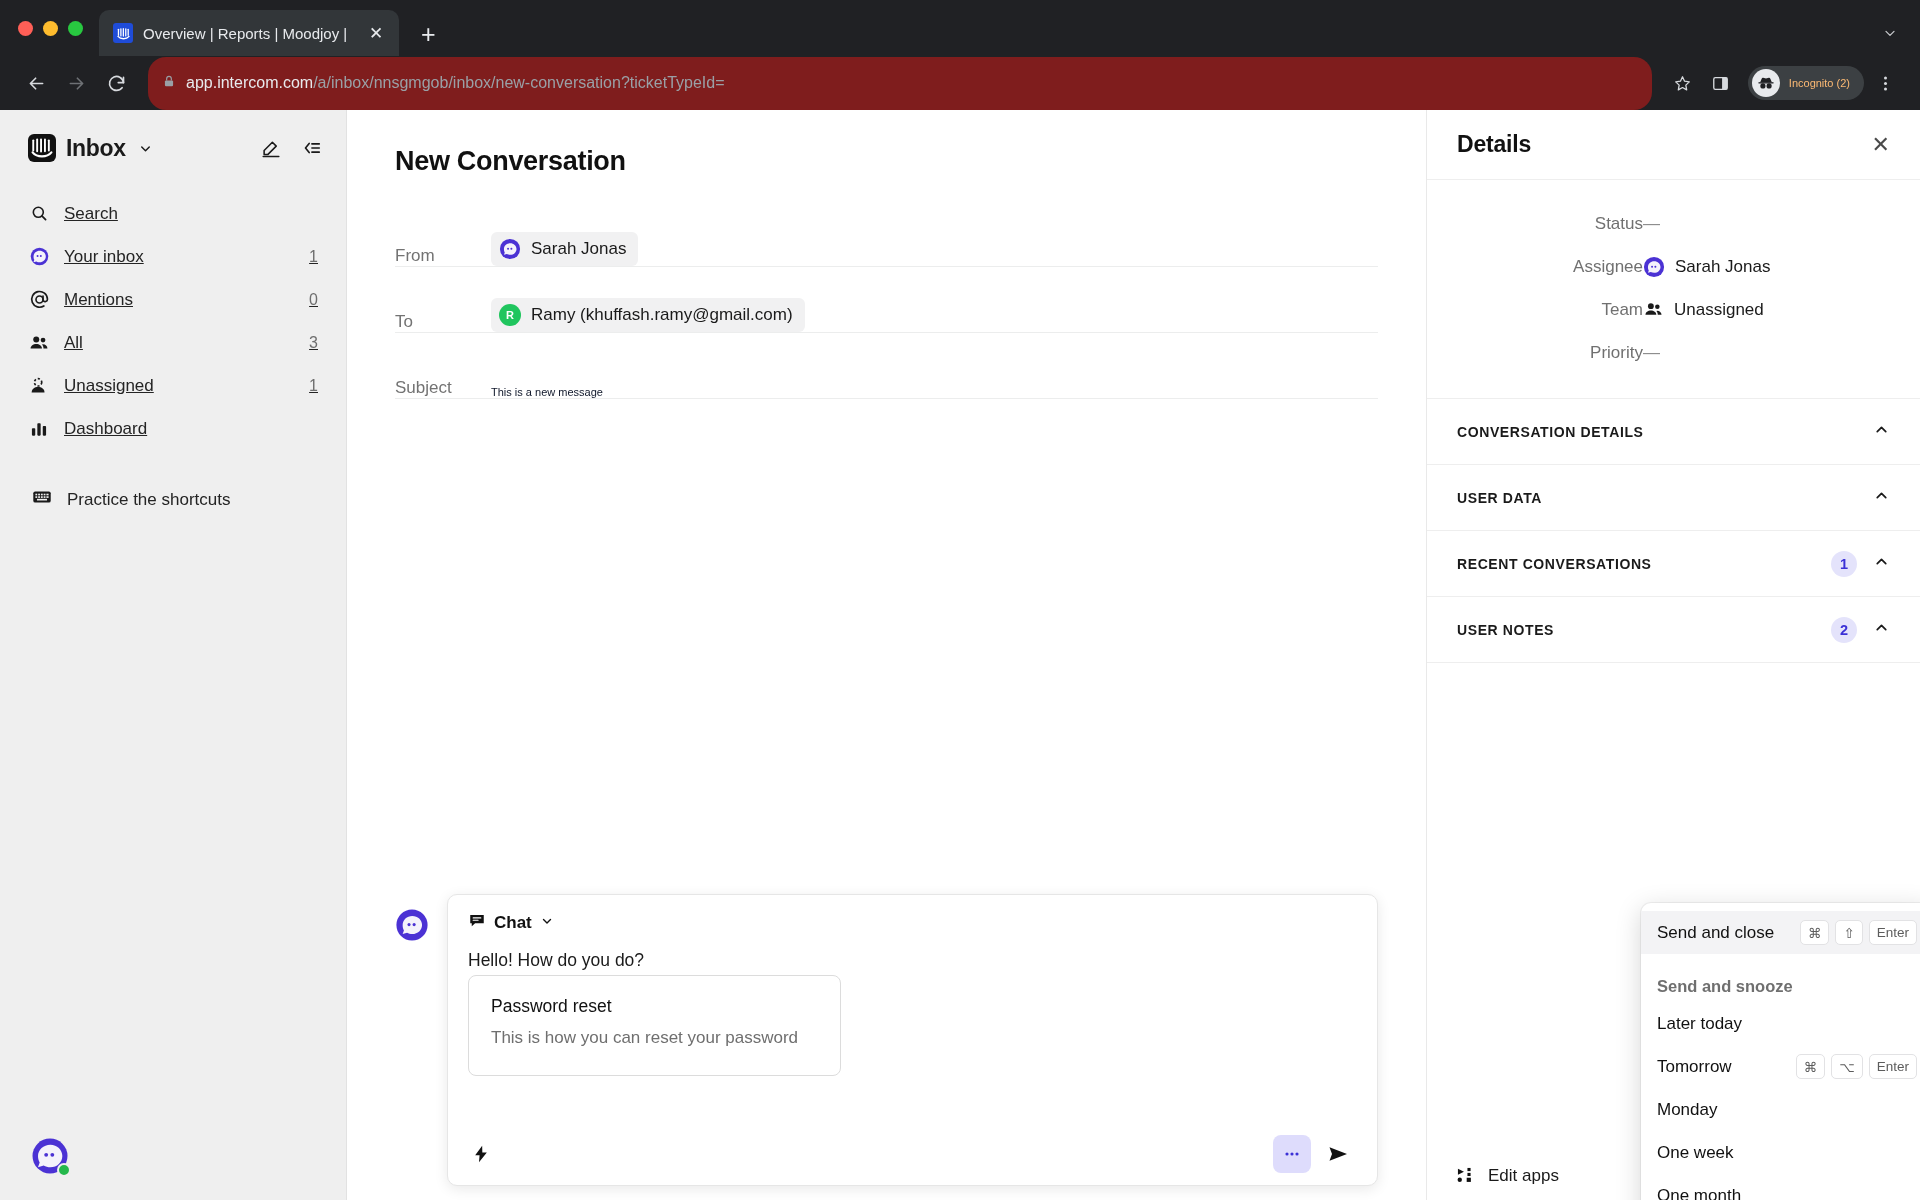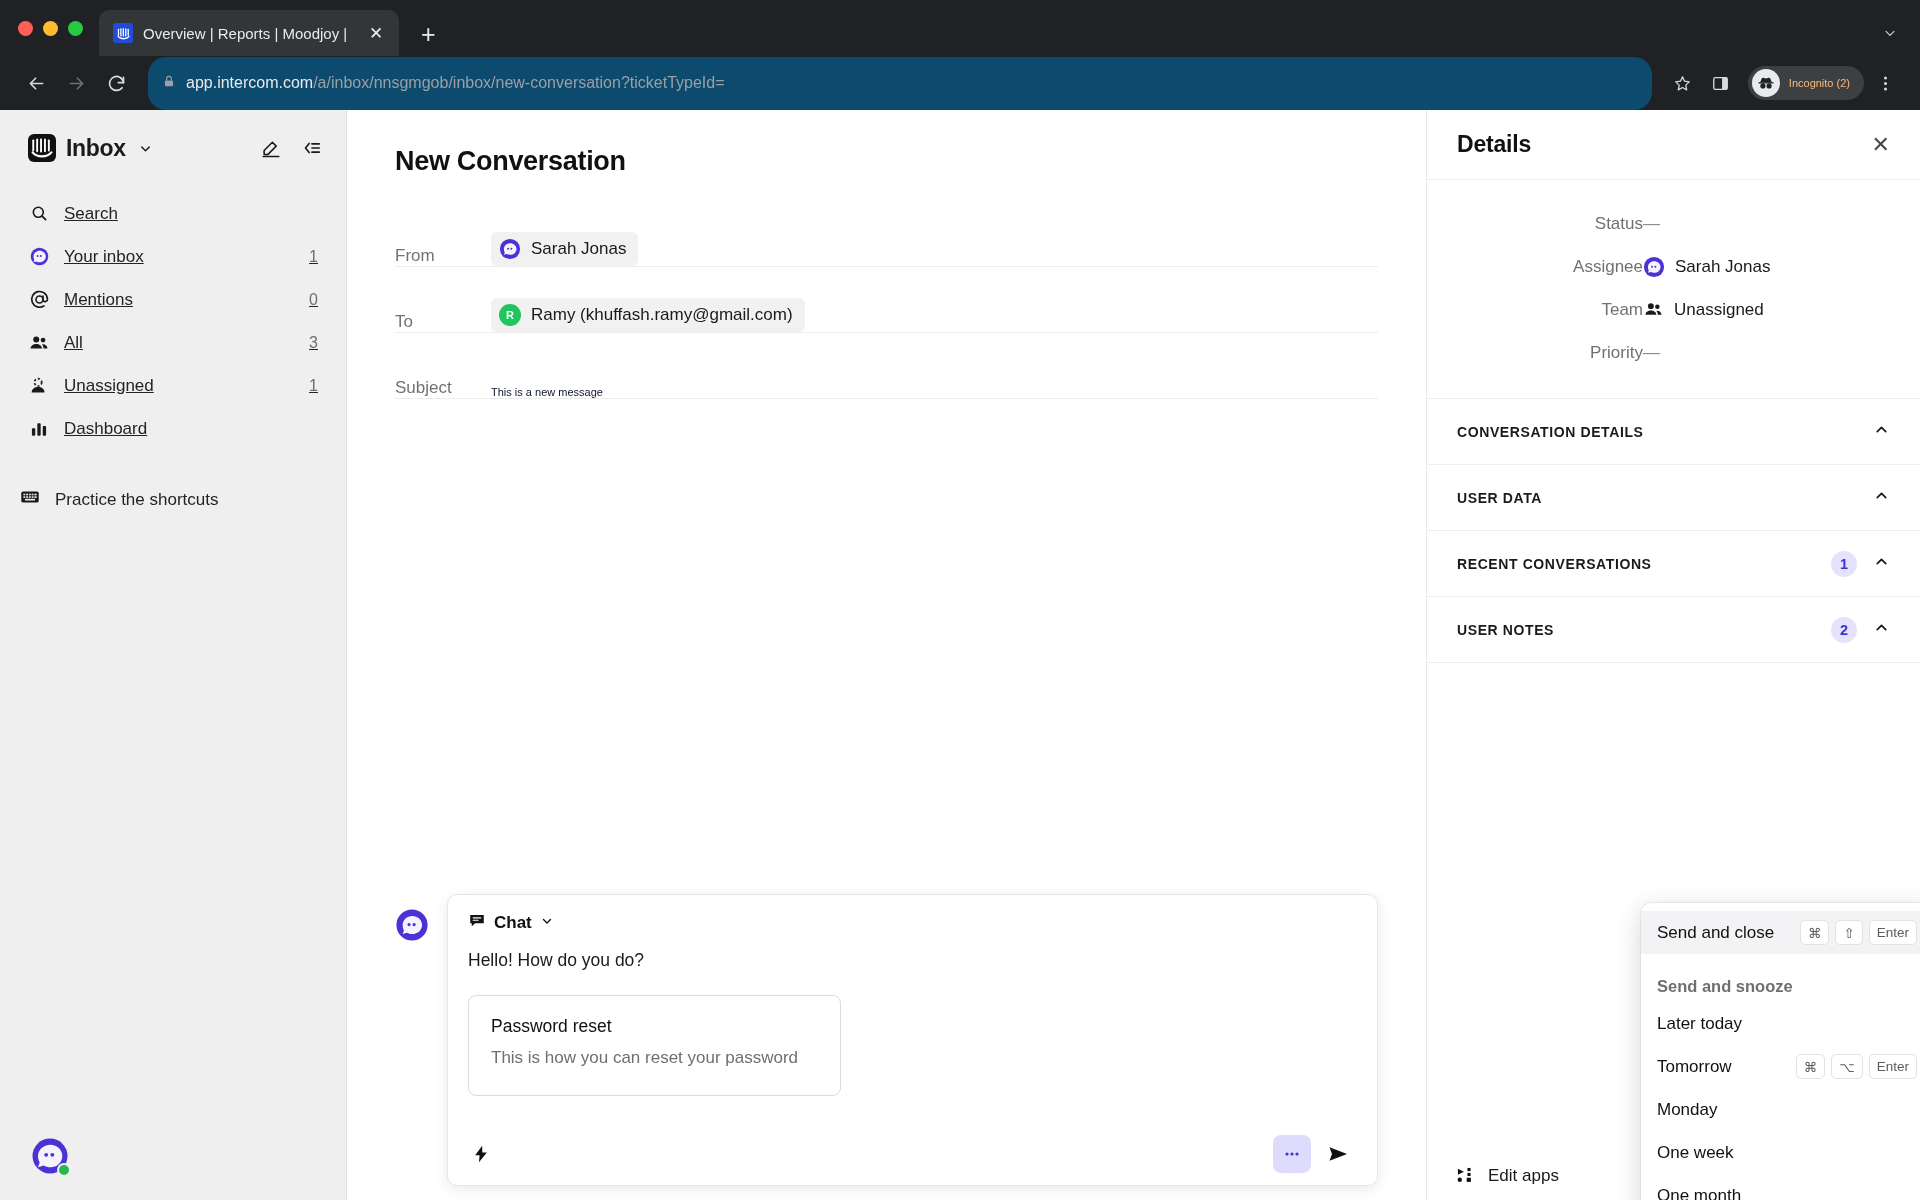--- a/index.html
+++ b/index.html
@@ -39,21 +39,21 @@
   .tabstrip-right { position: absolute; right: 22px; bottom: 12px; color: #c6c8cb; font-size: 15px; cursor:pointer;}
 
   .toolbar { height: 54px; background: #202124; display: flex; align-items: center; padding: 0 18px; gap: 4px; }
   .navbtn {
     width: 36px; height: 36px; border-radius: 50%;
     display: flex; align-items: center; justify-content: center;
     color: #d7dade; cursor: pointer; flex-shrink: 0;
   }
   .navbtn.disabled { color: #6e7175; }
   .omnibox {
-    flex: 1; height: 53px; background: #0c4a6e; border-radius: 18px;
+    flex: 1; height: 53px; background: #7f1d1d; border-radius: 18px;
     display: flex; align-items: center; padding: 12px 14px; gap: 10px;
     margin: 0 10px; overflow: hidden;
   }
   .omnibox-url { font-size: 16px; color: #9aa0a6; white-space: nowrap; }
   .omnibox-url b { color: #e8eaed; font-weight: 400; }
   .tb-icon { width: 34px; height: 34px; display:flex; align-items:center; justify-content:center; color:#d7dade; cursor:pointer; flex-shrink:0;}
   .incognito-pill {
     display:flex; align-items:center; gap:9px; height:34px;
     background:#3c4043; border-radius:17px; padding: 0 14px 0 4px; cursor:pointer;
     margin-left: 6px;
@@ -87,21 +87,21 @@
   .sb-item .lbl { flex: 1; }
   .sb-item .cnt { color: #6e6e6e; font-size: 16px; }
 
   .sb-sections { margin-top: 26px; padding: 0 28px; }
   .sb-sec-title {
     font-size: 13.5px; font-weight: 700; color: #4a4a4a;
     letter-spacing: 0.55px; margin-bottom: 58px; cursor: pointer;
   }
   .sb-shortcut {
     display:flex; align-items:center; gap: 14px;
-    padding: 0 19px; margin-top: 36px; font-size: 17px; color: #242424; cursor:pointer;
+    padding: 0 31px; margin-top: 36px; font-size: 17px; color: #242424; cursor:pointer;
   }
   .sb-bottom { position: absolute; left: 30px; bottom: 24px; }
   .sb-avatar { width: 40px; height: 40px; position: relative; }
   .sb-avatar .online {
     position:absolute; right:-1px; bottom:-1px;
     width:14px; height:14px; border-radius:50%; background:#25b84c; border:2px solid #efefef;
   }
 
   
   .main { flex: 1; background: #fff; display: flex; flex-direction: column; position: relative; min-width: 0; }
@@ -131,21 +131,21 @@
   .composer-avatar { width: 34px; height: 34px; flex-shrink:0; margin-top: 14px; }
   .composer {
     flex: 1; background:#fff; border:1px solid #e6e6e6; border-radius: 10px;
     box-shadow: 0 3px 14px rgba(0,0,0,0.09);
     padding: 16px 20px 0 20px; display:flex; flex-direction:column;
     min-height: 292px; position: relative;
   }
   .comp-type { display:flex; align-items:center; gap:8px; font-size:17px; font-weight:700; color:#111; cursor:pointer; width:fit-content;}
   .comp-body { margin-top: 16px; font-size: 17.5px; color:#1a1a1a; }
   .macro-card {
-    margin-top: 24px; width: 373px;
+    margin-top: 4px; width: 373px;
     border:1px solid #dcdcdc; border-radius: 8px; padding: 20px 22px 24px 22px;
     cursor:pointer;
   }
   .macro-title { font-size: 17.5px; color:#111; margin-bottom: 8px; }
   .macro-sub { font-size: 17px; color:#6f6f6f; line-height: 1.5; }
   .comp-toolbar { margin-top: auto; display:flex; align-items:center; height: 62px; }
   .comp-tool-left { display:flex; gap: 18px; align-items:center;}
   .comp-tool-right { margin-left:auto; display:flex; gap: 8px; align-items:center; }
   .tool-btn { width:38px; height:38px; border-radius:8px; display:flex; align-items:center; justify-content:center; cursor:pointer;}
   .tool-btn.active { background:#dedcfc; }

